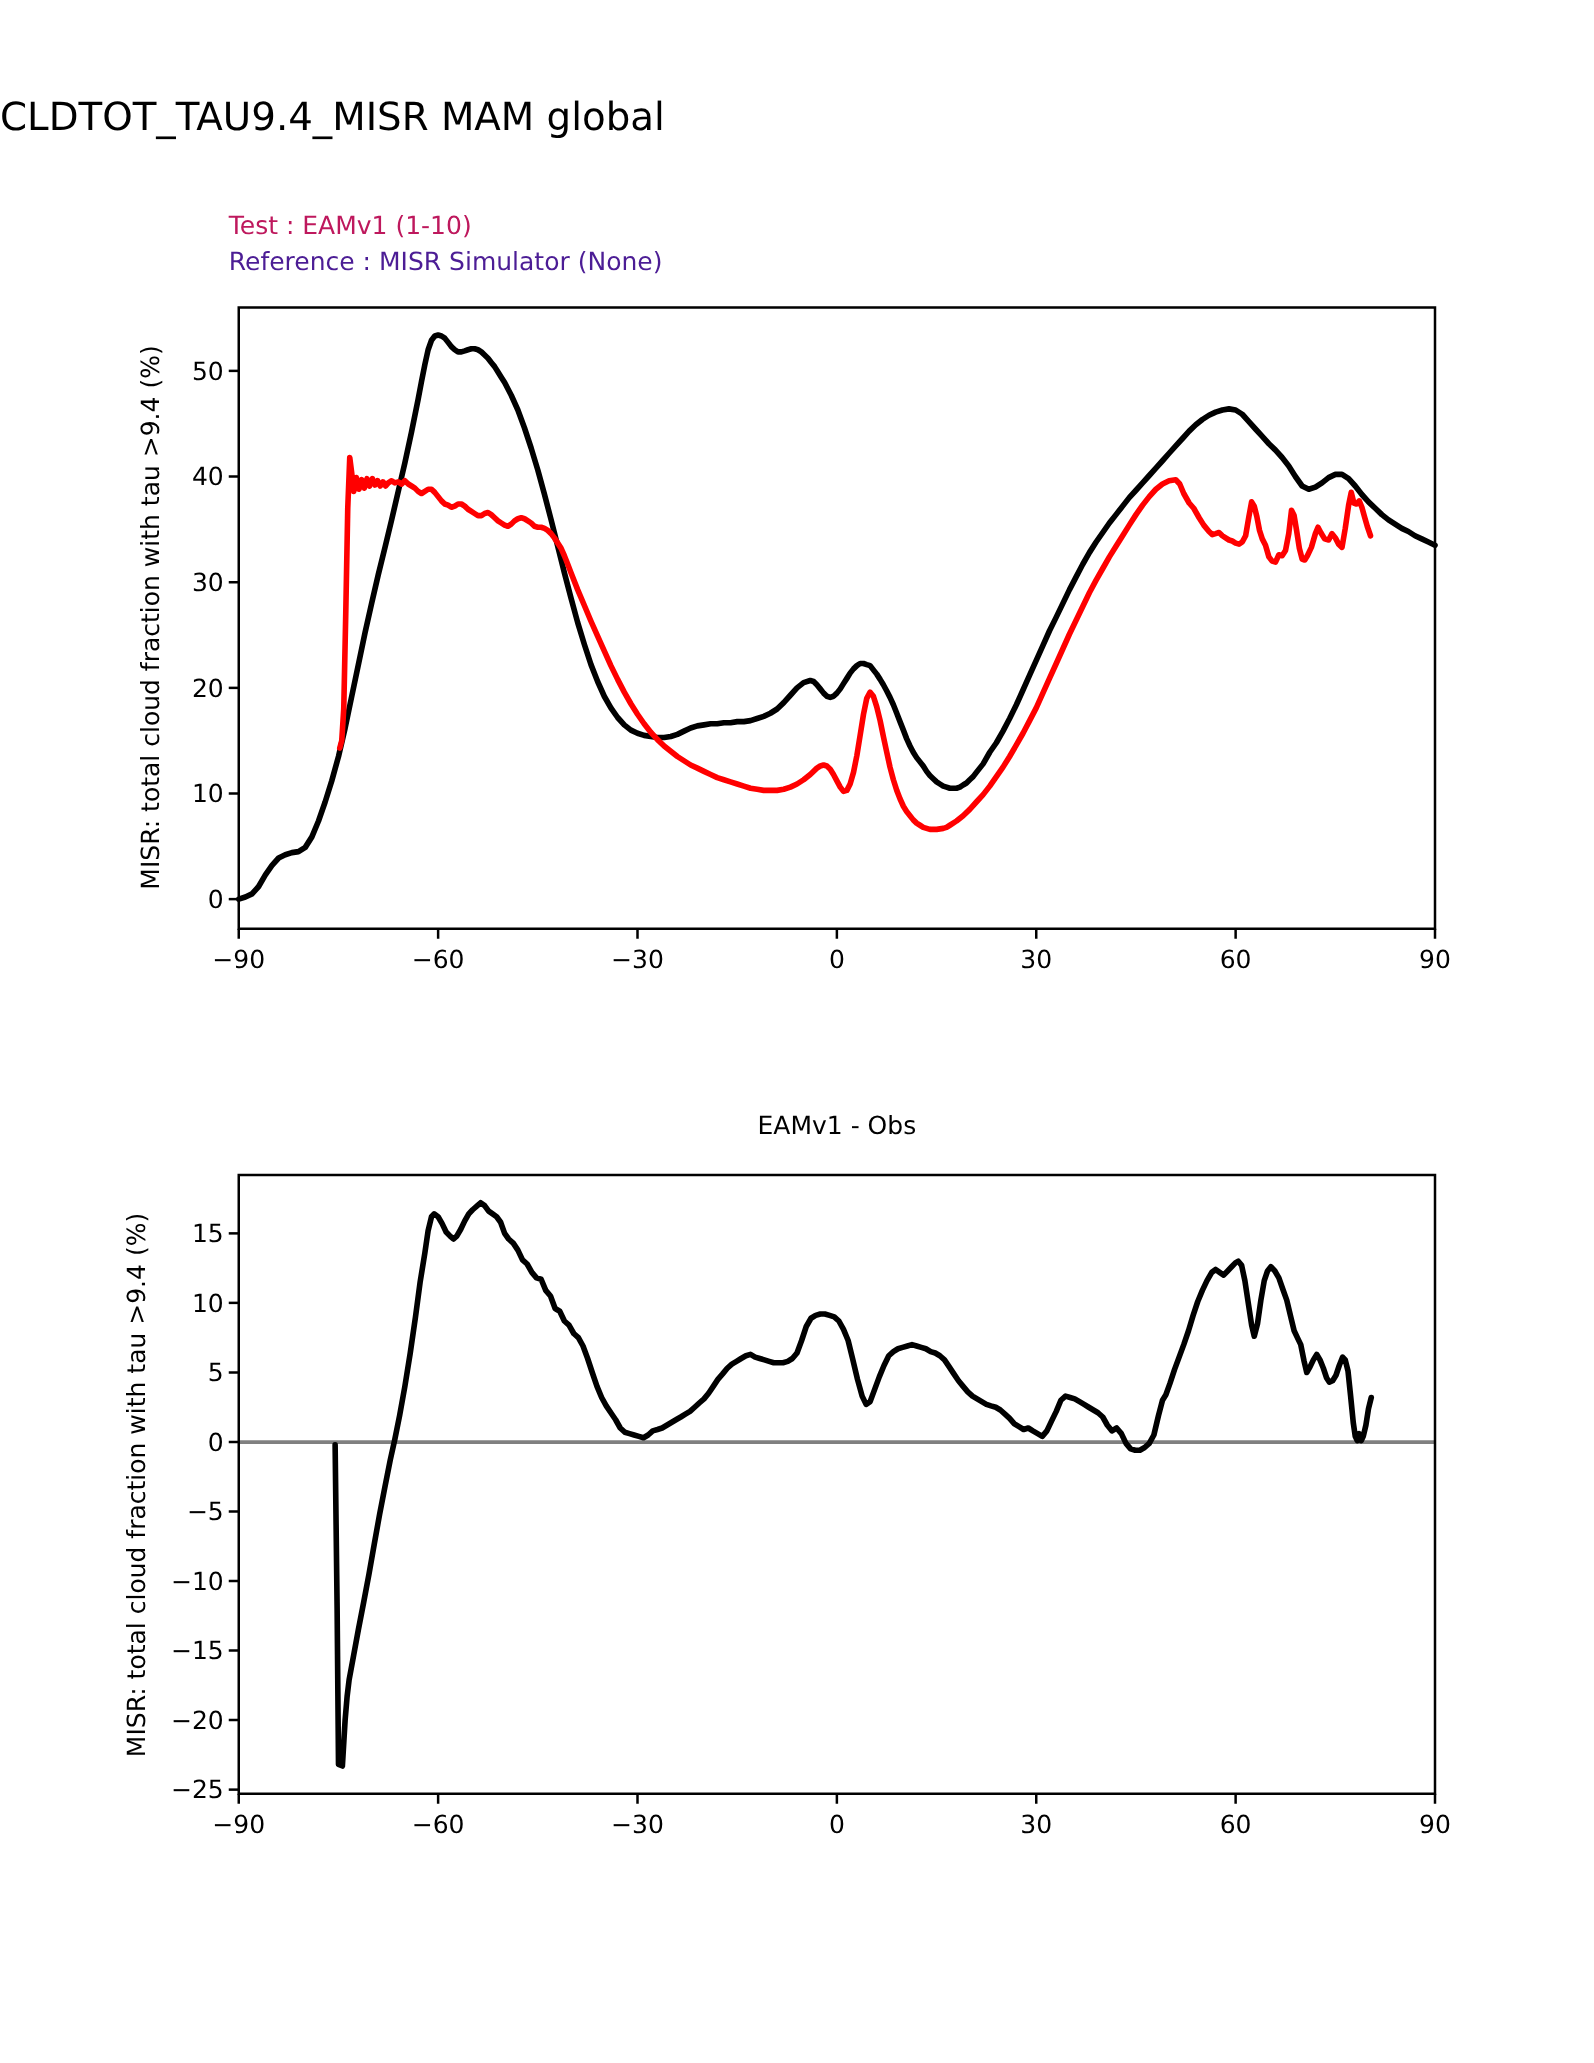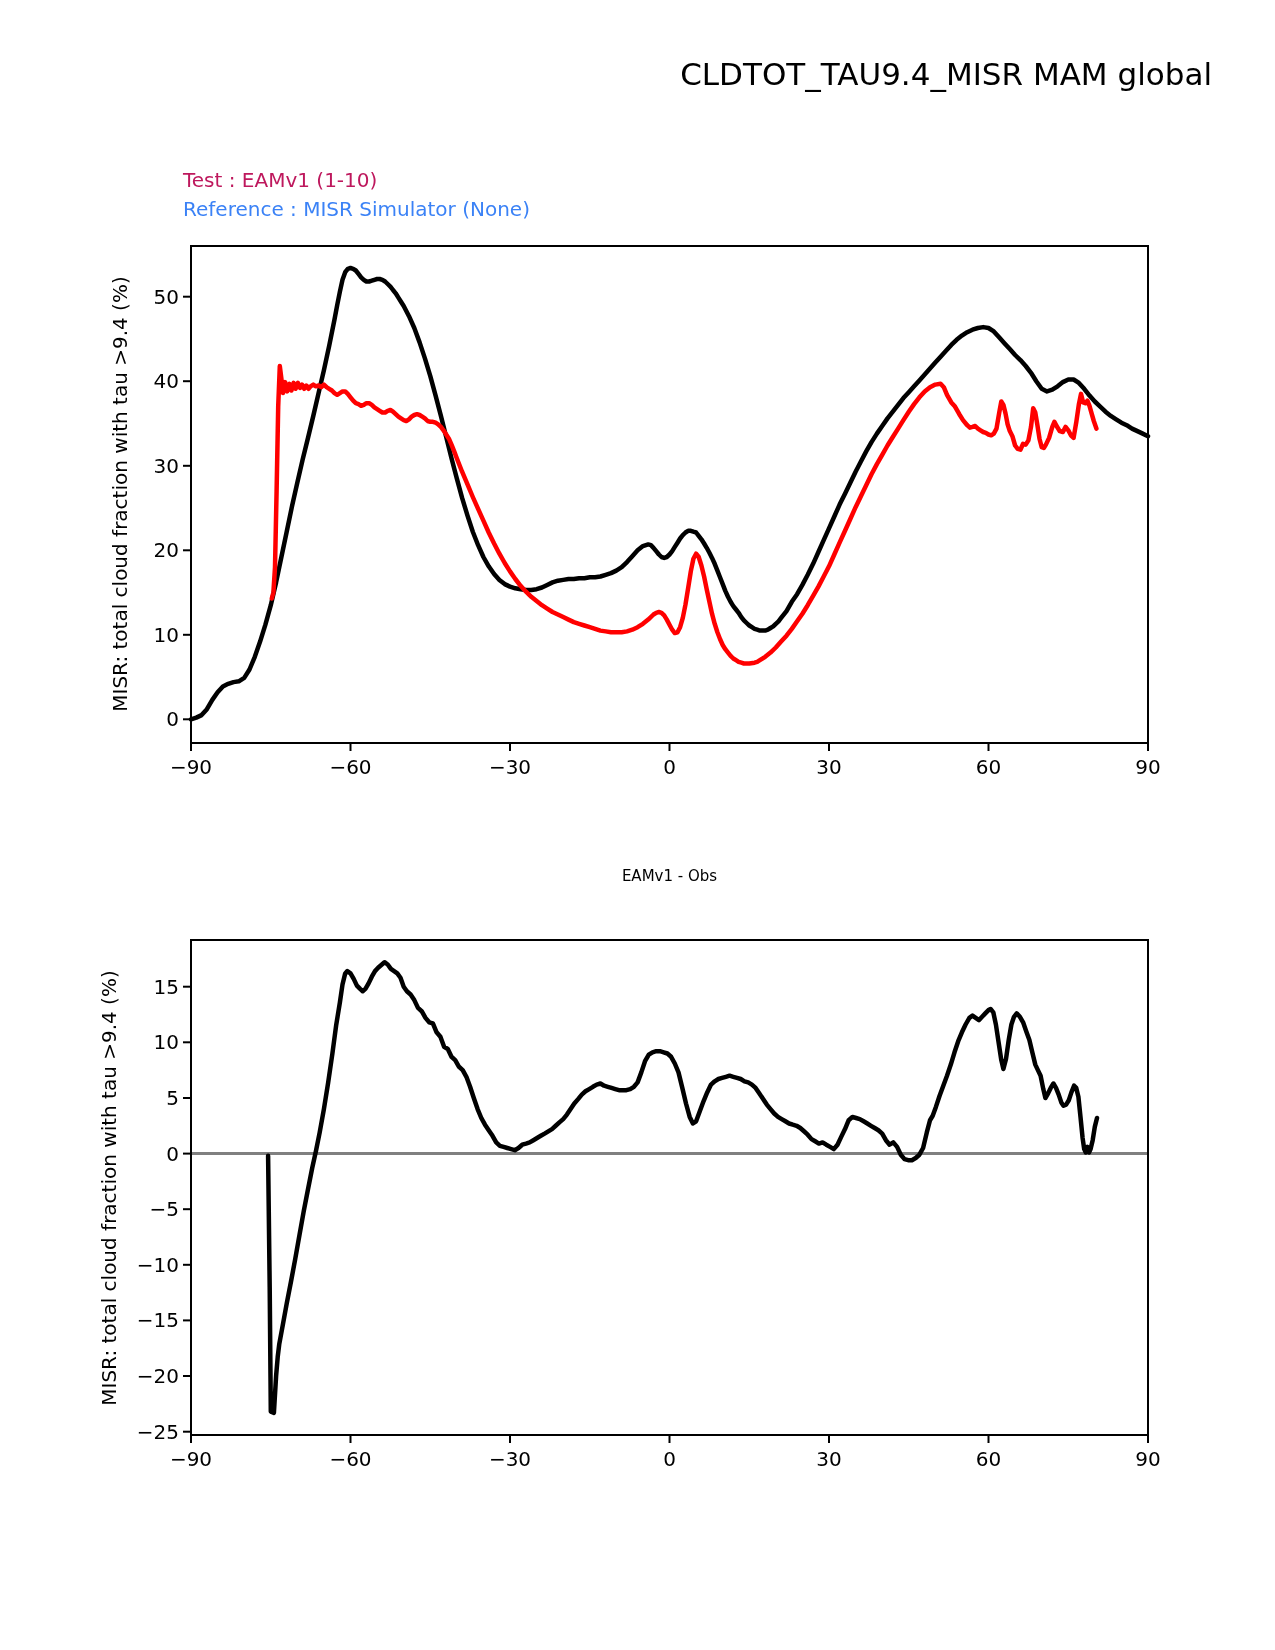--- a/index.html
+++ b/index.html
@@ -5,35 +5,35 @@
   html,body{margin:0;padding:0;background:#ffffff;}
   .figure{
     position:relative;
     width:1275px;height:1650px;
     background:#ffffff;
     font-family:"DejaVu Sans","Liberation Sans",sans-serif;
     color:#000;
     overflow:hidden;
   }
   .figure-title{
-    position:absolute;top:56px;left:0;width:1212px;
-    text-align:right;font-size:31px;color:#000;white-space:nowrap;
+    position:absolute;top:76px;left:0;width:1212px;
+    text-align:left;font-size:31px;color:#000;white-space:nowrap;
   }
   .legend-line{position:absolute;left:183px;font-size:20px;white-space:nowrap;}
   .legend-test{top:168px;color:#be185d;}
-  .legend-ref{top:197px;color:#3b82f6;}
+  .legend-ref{top:197px;color:#4c1d95;}
   .ylabel{
     position:absolute;font-size:20px;white-space:nowrap;color:#000;
     transform:translate(-50%,-50%) rotate(-90deg);
   }
   .ylabel-top{left:120px;top:494px;}
   .ylabel-bottom{left:109px;top:1188px;}
   .bottom-title{
-    position:absolute;left:191px;width:957px;top:867px;
-    text-align:center;font-size:15px;color:#000;white-space:nowrap;
+    position:absolute;left:191px;width:957px;top:888px;
+    text-align:center;font-size:20px;color:#000;white-space:nowrap;
   }
   svg text{font-family:"DejaVu Sans","Liberation Sans",sans-serif;}
 </style>
 </head>
 <body>
 
 <div class="figure">
   <div class="figure-title">CLDTOT_TAU9.4_MISR MAM global</div>
 
   <div class="legend-line legend-test">Test : EAMv1 (1-10)</div>

